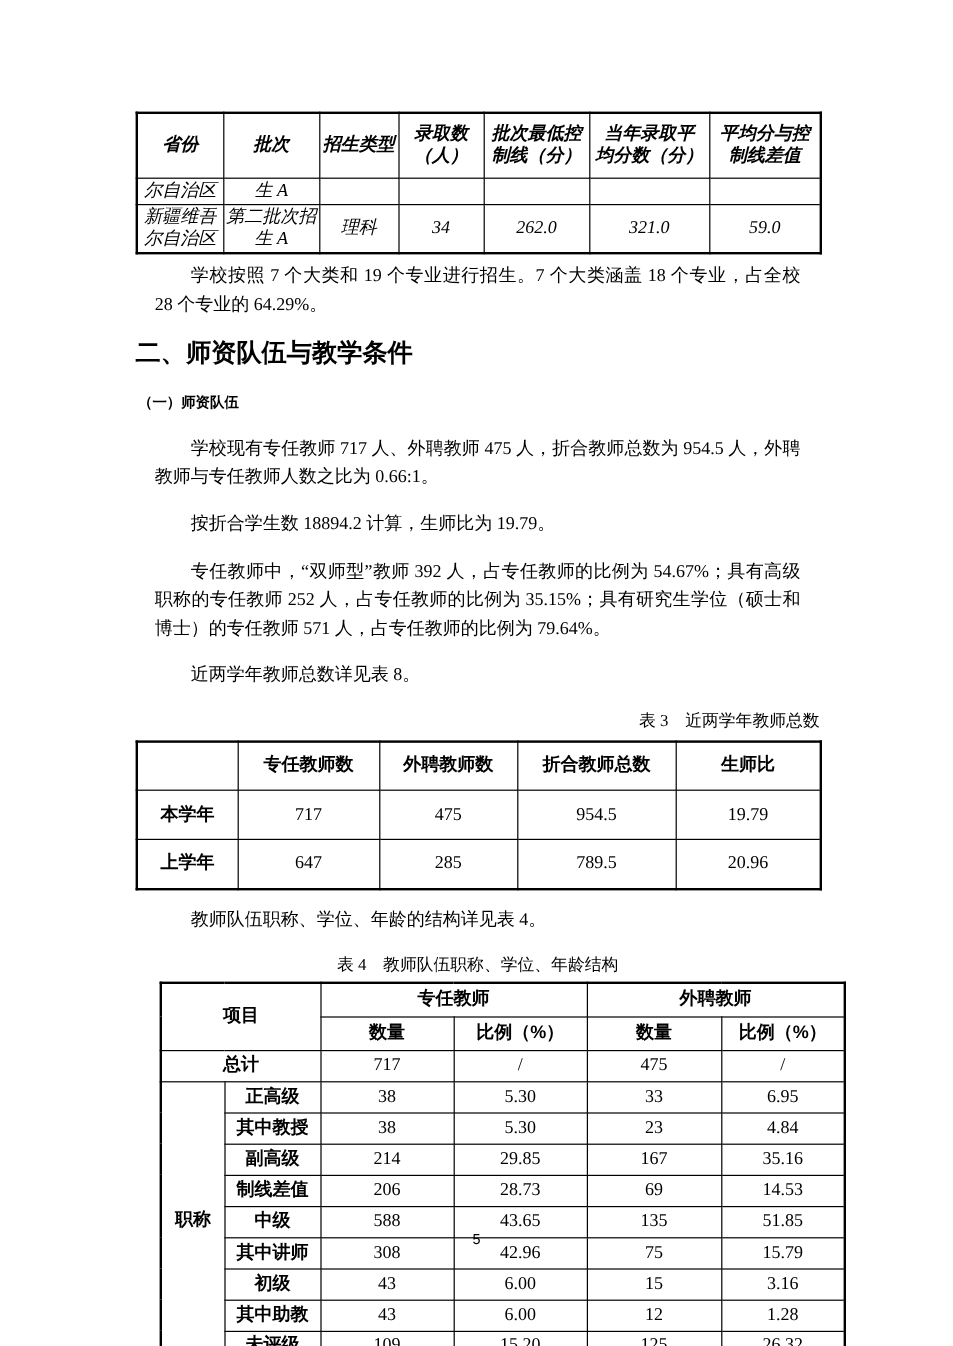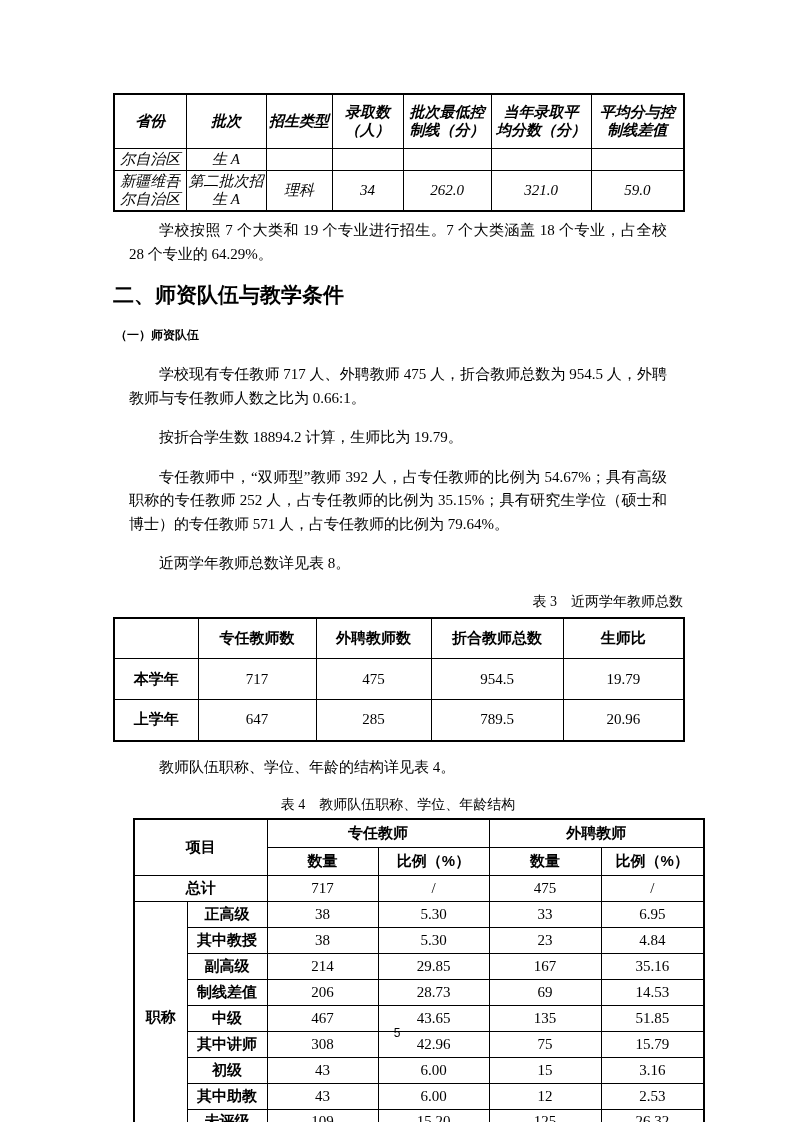--- a/index.html
+++ b/index.html
@@ -254,21 +254,21 @@
     </tr>
     <tr class="dr">
       <td class="hdr">制线差值</td>
       <td class="val">206</td>
       <td class="val">28.73</td>
       <td class="val">69</td>
       <td class="val">14.53</td>
     </tr>
     <tr class="dr">
       <td class="hdr">中级</td>
-      <td class="val">467</td>
+      <td class="val">588</td>
       <td class="val">43.65</td>
       <td class="val">135</td>
       <td class="val">51.85</td>
     </tr>
     <tr class="dr">
       <td class="hdr">其中讲师</td>
       <td class="val">308</td>
       <td class="val">42.96</td>
       <td class="val">75</td>
       <td class="val">15.79</td>
@@ -278,21 +278,21 @@
       <td class="val">43</td>
       <td class="val">6.00</td>
       <td class="val">15</td>
       <td class="val">3.16</td>
     </tr>
     <tr class="dr">
       <td class="hdr">其中助教</td>
       <td class="val">43</td>
       <td class="val">6.00</td>
       <td class="val">12</td>
-      <td class="val">2.53</td>
+      <td class="val">1.28</td>
     </tr>
     <tr class="dr">
       <td class="hdr">未评级</td>
       <td class="val">109</td>
       <td class="val">15.20</td>
       <td class="val">125</td>
       <td class="val">26.32</td>
     </tr>
   </tbody>
     </table>

